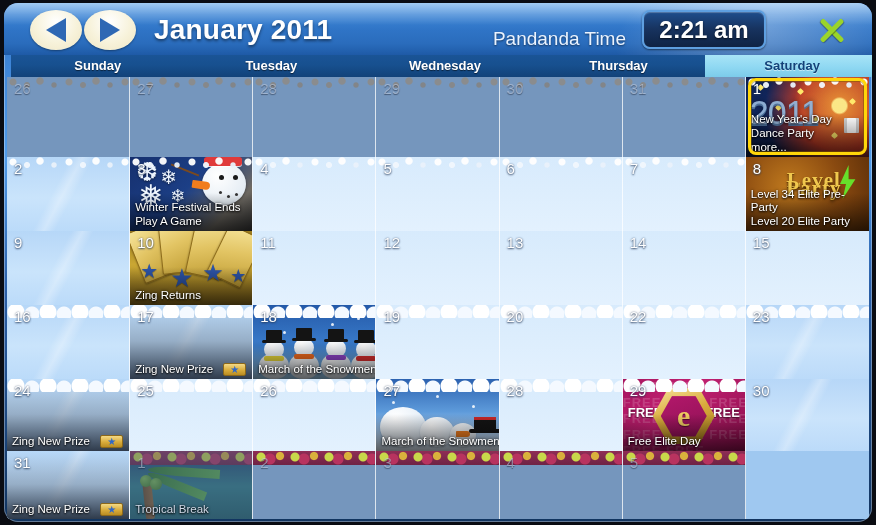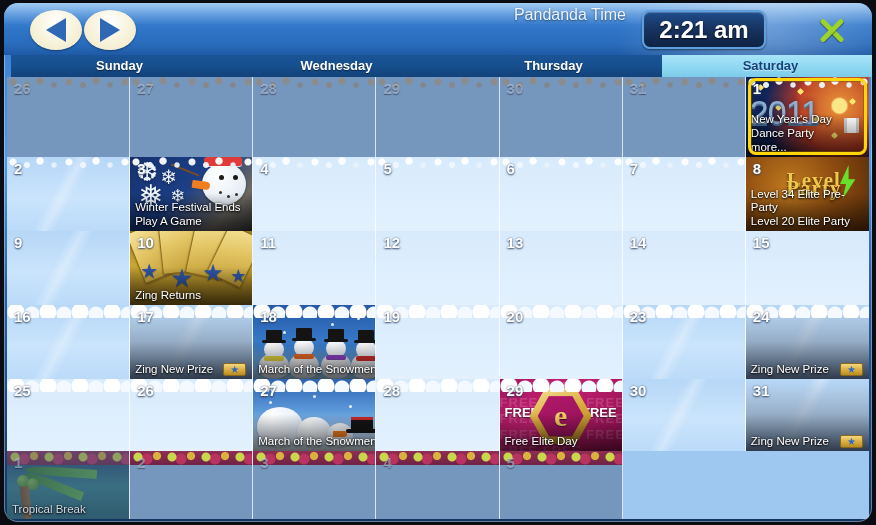--- a/index.html
+++ b/index.html
@@ -69,22 +69,22 @@
   .month-title {
     position: absolute; left: 150px; top: 7px;
     height: 40px; line-height: 40px;
     font-size: 28px; font-weight: bold; color: #ffffff;
     text-shadow: 0 2px 3px rgba(0,0,0,.45);
     letter-spacing: .2px;
     white-space: nowrap;
   }
 
   .timelabel {
-    position: absolute; right: 246px; top: 3px;
-    font-size: 16px; color: #eaf3ff;
+    position: absolute; right: 246px; top: 25px;
+    font-size: 19px; color: #eaf3ff;
     text-shadow: 0 1px 2px rgba(0,0,0,.5);
     white-space: nowrap;
   }
   .timebox {
     position: absolute; right: 106px; top: 7px;
     width: 124px; height: 39px;
     border-radius: 8px;
     background: linear-gradient(180deg,#1e4d8c 0%, #17335f 48%, #0f2344 100%);
     border: 2px solid #5e9fe0;
     display: flex; align-items: center; justify-content: center;
@@ -183,21 +183,21 @@
   }
   .cell:nth-child(7n) { border-right: none; }
 
   
   .cell.cur  { background: linear-gradient(180deg, rgba(185,216,248,.92) 0%, rgba(206,230,252,.92) 55%, rgba(190,220,250,.92) 100%); }
   .cell.cur.pale { background: linear-gradient(180deg, rgba(221,238,253,.9) 0%, rgba(234,245,255,.9) 100%); }
   .cell.other { background: rgba(60,80,120,.42); }
 
   .daynum {
     position: absolute; left: 7px; top: 3px;
-    font-size: 15px; font-weight: bold;
+    font-size: 15px; font-weight: normal;
     color: #ffffff;
     text-shadow: 0 1px 2px rgba(40,60,90,.85), 0 0 2px rgba(40,60,90,.6);
     z-index: 6;
   }
   .cell.other .daynum { color: rgba(200,212,230,.55); text-shadow: 0 1px 1px rgba(20,30,50,.5); }
 
   
   .garland { position:absolute; left:0; top:0; width:100%; height:13px; z-index:5; pointer-events:none; }
   .g-snowflake {
     background:
@@ -419,31 +419,33 @@
 
       <div class="navgroup">
         <div class="navbtn">
           <span class="tri tri-left"></span>
         </div>
         <div class="navbtn">
           <span class="tri tri-right"></span>
         </div>
       </div>
 
+      <div class="month-title">January 2011</div>
 
       <div class="timelabel">Pandanda Time</div>
       <div class="timebox">
         <span>2:21 am</span>
       </div>
 
       <div class="closebtn"></div>
     </div>
 
     <div class="dow-row">
       <div class="dow">Sunday</div>
+      <div class="dow">Tuesday</div>
       <div class="dow">Wednesday</div>
       <div class="dow">Thursday</div>
       <div class="dow active">Saturday</div>
     </div>
 
     <div class="wm">
       <div class="wm-head"></div>
       <div class="wm-body"></div>
       <div class="wm-eye l"></div>
       <div class="wm-eye r"></div>
@@ -675,20 +677,24 @@
         <div class="daynum">18</div>
       </div>
       <div class="cell cur pale">
         <div class="garland g-snowball"></div>
         <div class="daynum">19</div>
       </div>
       <div class="cell cur pale">
         <div class="garland g-snowball"></div>
         <div class="daynum">20</div>
       </div>
+      <div class="cell cur pale">
+        <div class="garland g-snowball"></div>
+        <div class="daynum">22</div>
+      </div>
 
       <div class="cell cur">
         <div class="garland g-snowball"></div>
         <div class="sheen-diag"></div>
         <div class="daynum">23</div>
       </div>
 
       <div class="cell cur">
         <div class="sheen-diag"></div>
         <div class="event">

